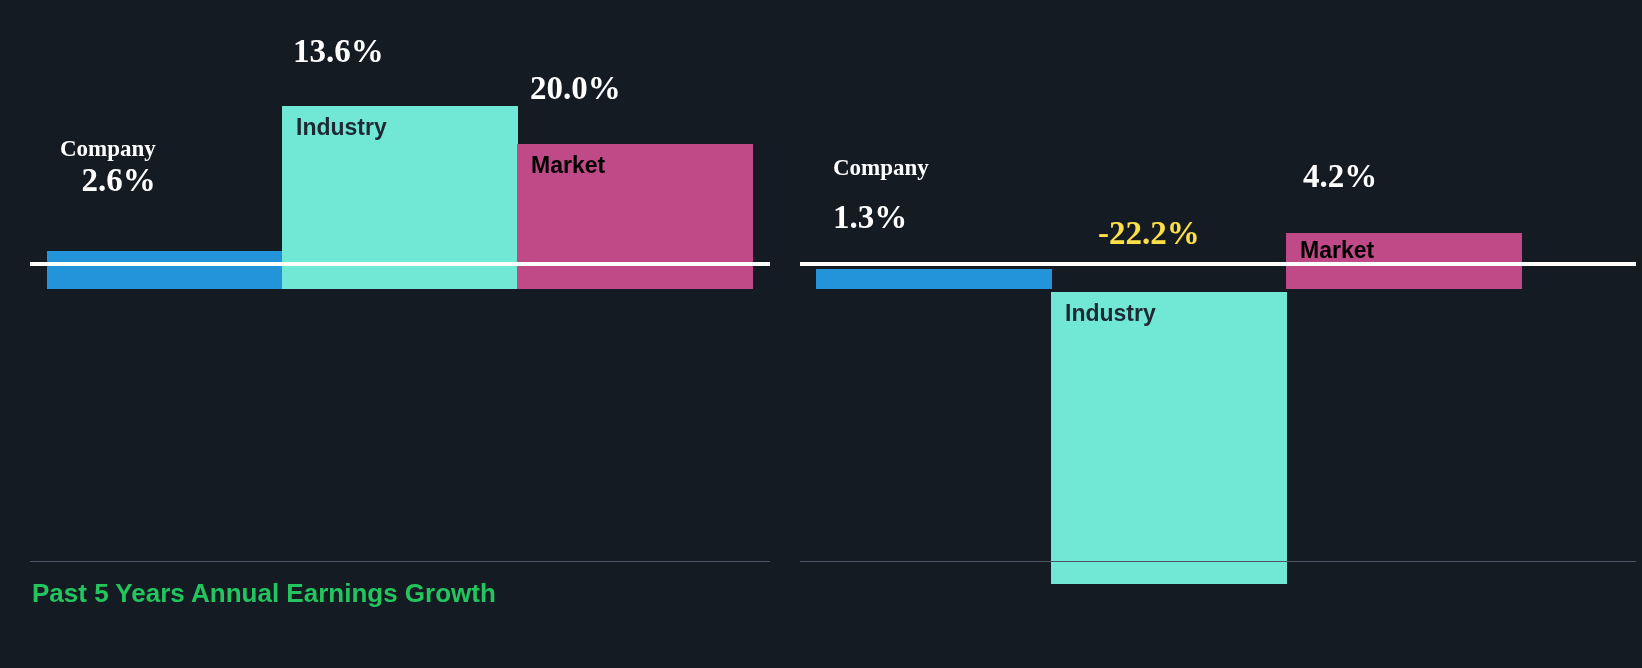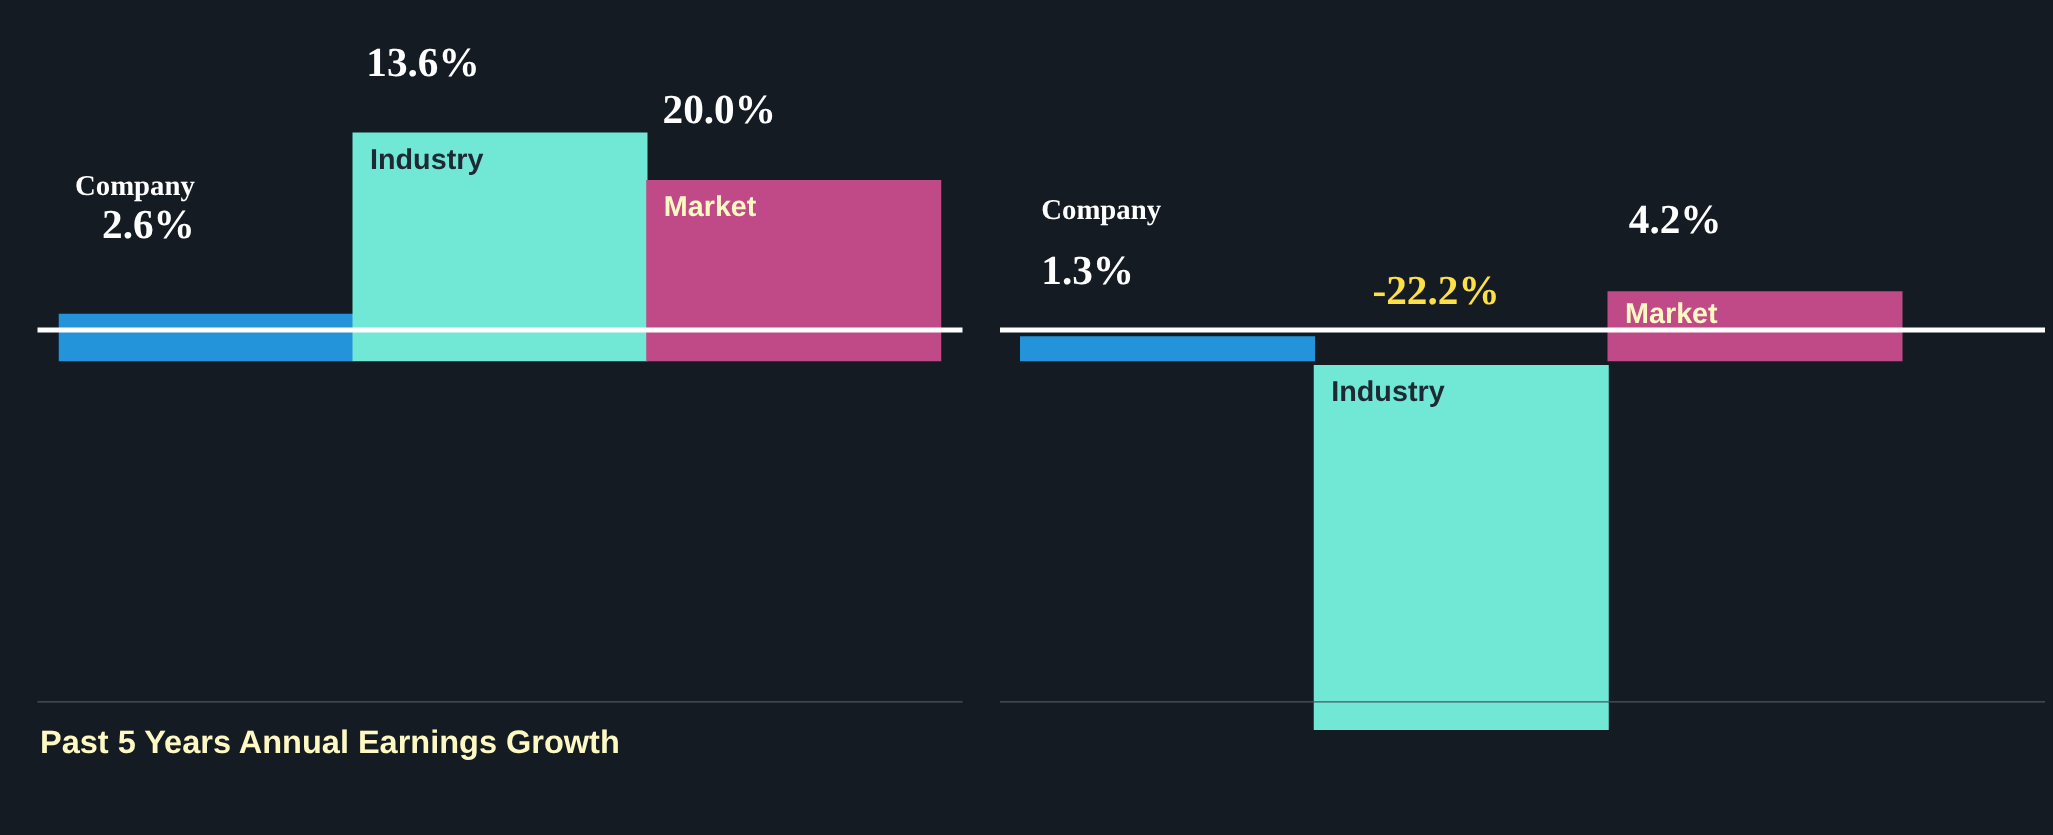--- a/index.html
+++ b/index.html
@@ -53,42 +53,42 @@
   }
   .panel-left .divider  { left: 30px; width: 740px; top: 561px; }
   .panel-right .divider { left: 0px;  width: 836px; top: 561px; }
 
   
   .caption {
     position: absolute;
     top: 578px;
     font-size: 26px;
     font-weight: bold;
-    color: #fef9c3;
+    color: #22c55e;
     letter-spacing: 0px;
     white-space: nowrap;
   }
   .panel-left .caption  { left: 32px; }
   .panel-right .caption { left: 0px; }
 
   
   .bar {
     position: absolute;
     margin-top: 26px;
   }
   .bar-label {
     position: absolute;
     left: 14px;
     top: 8px;
     font-size: 23px;
     font-weight: bold;
     white-space: nowrap;
   }
   .bar-label.dark  { color: #1f2933; }
-  .bar-label.light { color: #fef9c3; }
+  .bar-label.light { color: #000000; }
 
   
   .ann {
     position: absolute;
     white-space: nowrap;
     font-family: Liberation Serif, serif;
   }
   .ann .series {
     font-size: 23px;
     font-weight: bold;

